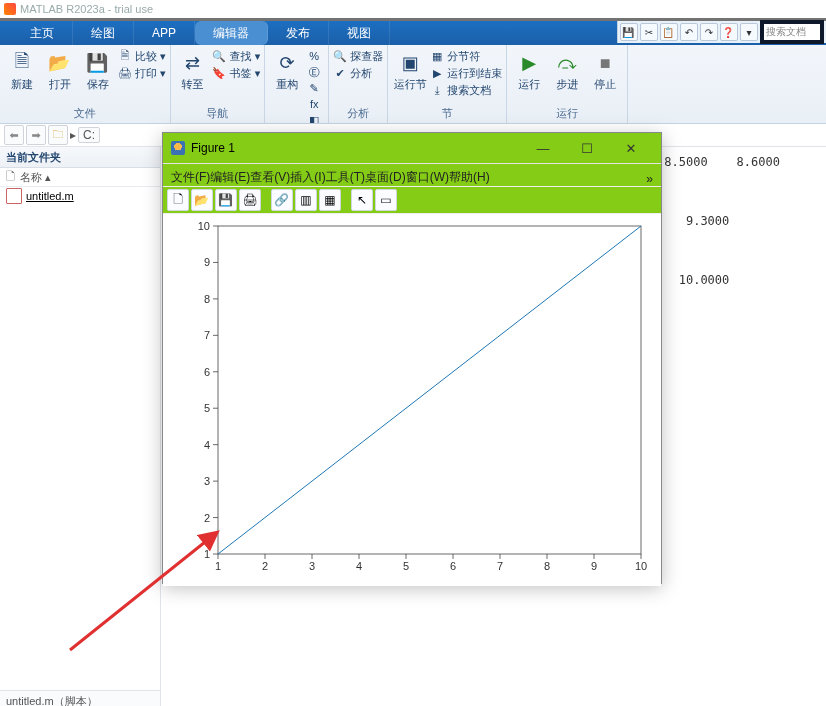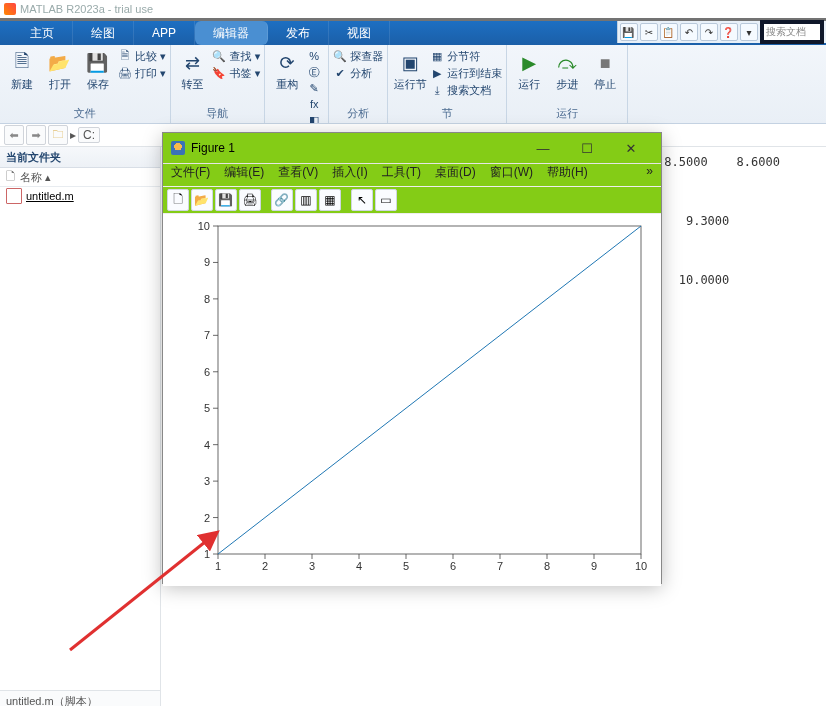--- a/index.html
+++ b/index.html
@@ -31,21 +31,21 @@
   .sideflex{flex:1;}
   .sidebottom{height:20px;border-top:1px solid #e0e4e8;font-size:11px;color:#555;padding:0 6px;display:flex;align-items:center;background:#fafbfc;}
   .work{flex:1;position:relative;background:#fff;display:flex;flex-direction:column;}
   .output{flex:1;white-space:pre;font-family:Consolas,monospace;font-size:12px;color:#333;padding:8px 12px;overflow:hidden;}
   
   .figwin{position:absolute;left:162px;top:132px;width:498px;height:450px;background:#84cc16;border:1px solid #888;box-shadow:0 4px 18px rgba(0,0,0,0.25);}
   .figtitle{height:30px;display:flex;align-items:center;padding:0 8px;border-bottom:1px solid #e5e5e5;}
   .figtitle .fico{width:14px;height:14px;margin-right:6px;display:inline-block;background:radial-gradient(circle at 50% 40%,#f8b94a 0 35%,transparent 36%),linear-gradient(#3a72b5,#3a72b5);border-radius:2px;}
   .figtitle .ftxt{flex:1;font-size:12px;}
   .figtitle .wbtn{width:44px;height:28px;display:flex;align-items:center;justify-content:center;font-size:13px;color:#333;cursor:pointer;}
-  .figmenu{height:22px;display:flex;align-items:flex-start;gap:14px;padding:0 8px;font-size:12px;color:#222;border-bottom:1px solid #eee;}
+  .figmenu{height:22px;display:flex;align-items:flex-end;padding:0 8px;font-size:12px;color:#222;border-bottom:1px solid #eee;}
   .figtb{height:26px;display:flex;align-items:center;gap:2px;padding:0 4px;border-bottom:1px solid #eee;}
   .figtb .tbtn{width:20px;height:20px;border:1px solid #cfd6e0;border-radius:2px;display:inline-flex;align-items:center;justify-content:center;font-size:12px;background:#fafcff;cursor:pointer;}
   .figtb .gap{width:6px;}
   .plotarea{position:relative;width:100%;height:calc(100% - 30px - 22px - 26px);background:#fff;}
   .plotarea svg{position:absolute;inset:0;}
   .arrow{position:absolute;pointer-events:none;}
 </style>
 </head>
 <body>
 

